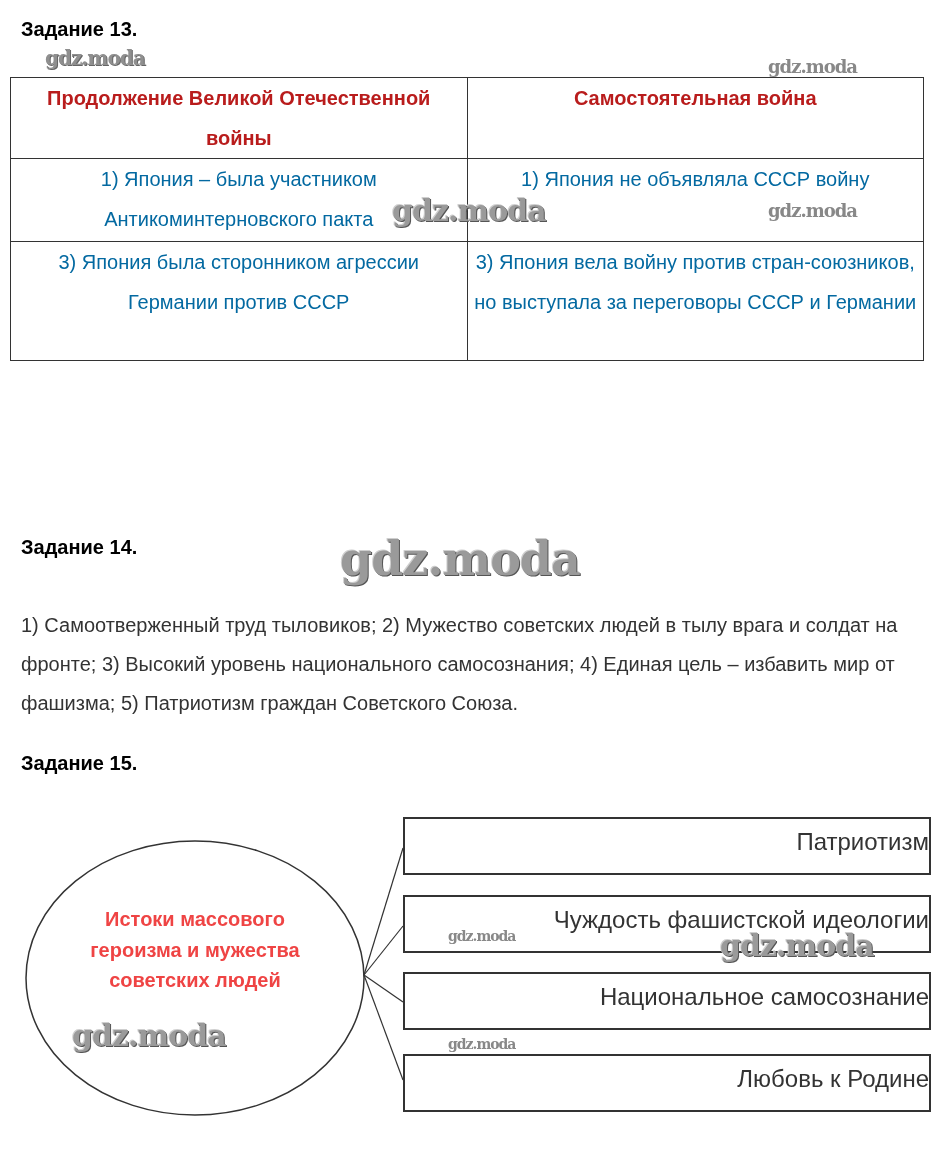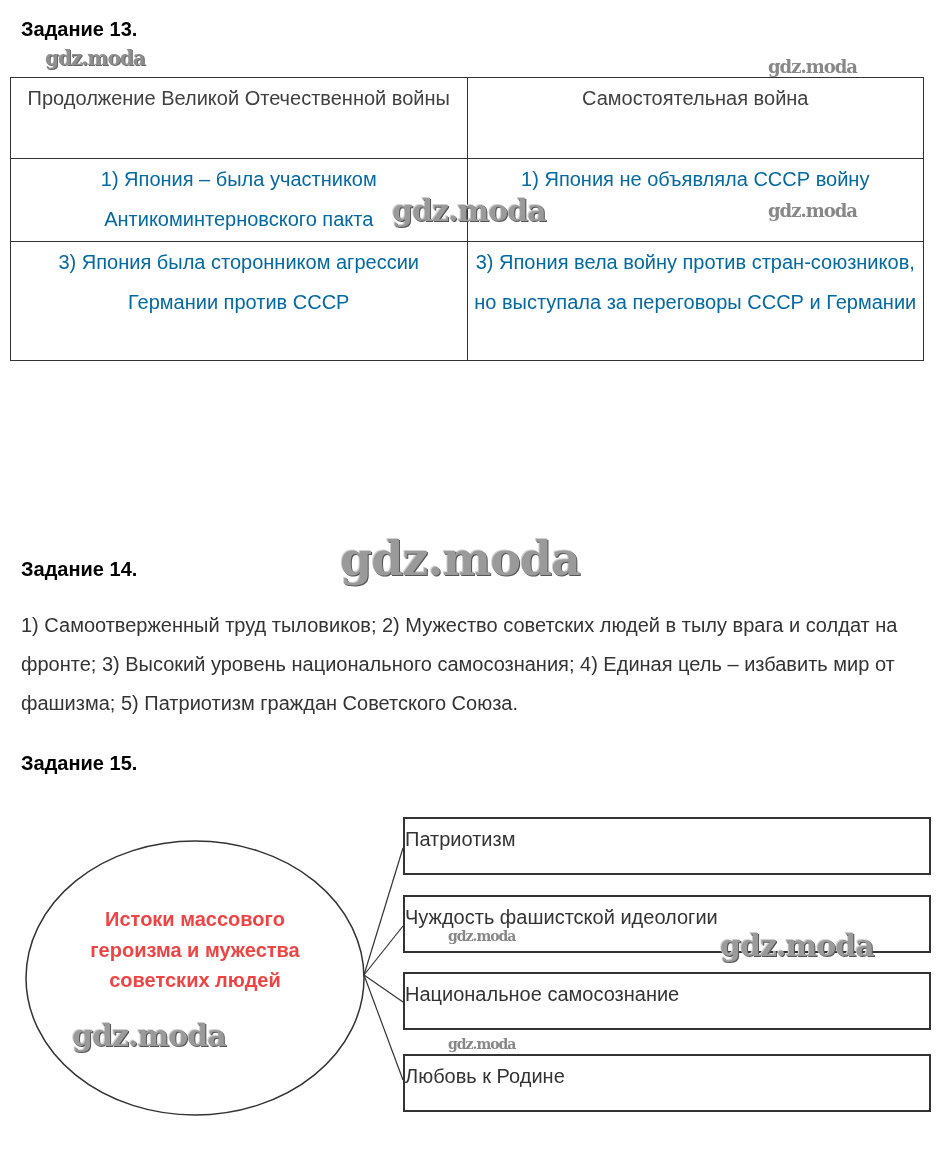--- a/index.html
+++ b/index.html
@@ -21,40 +21,40 @@
     .wm.tiny { font-size: 14px; color: #888; text-shadow: none; }
 
     table.t13 {
       position: absolute; left: 10px; top: 77px; width: 914px;
       border-collapse: collapse; font-size: 20px;
     }
     table.t13 td, table.t13 th {
       border: 1.5px solid #333; text-align: center; vertical-align: top;
       line-height: 40px; padding: 0 6px; color: #0369a1; font-weight: normal;
     }
-    table.t13 th { font-weight: normal; color: #404040; height: 80px; }
+    table.t13 th { font-weight: bold; color: #b91c1c; height: 80px; }
     table.t13 tr.r1 td { height: 82px; }
     table.t13 tr.r2 td { height: 120px; }
     table.t13 tr.r3 td { height: 118px; }
 
     .para14 {
       position: absolute; left: 21px; top: 606px; width: 900px;
       font-size: 20px; line-height: 39px; color: #333;
     }
 
     .diagram { position: absolute; left: 0; top: 800px; width: 947px; height: 340px; }
     .diagram svg { position: absolute; left: 0; top: 0; }
     .oval-text {
       position: absolute; left: 70px; top: 104px; width: 250px;
       text-align: center; font-weight: bold; font-size: 20px; line-height: 30.5px; color: #ef4444;
     }
     .box {
       position: absolute; left: 403px; width: 528px; height: 58px;
-      border: 2px solid #333; box-sizing: border-box; text-align: left;
-      font-size: 20px; padding-top: 9px; color: #333; background: transparent;
+      border: 2px solid #333; box-sizing: border-box; text-align: right;
+      font-size: 24px; padding-top: 9px; color: #333; background: transparent;
     }
   </style>
 </head>
 <body>
 
 <div class="heading" style="top:18px;">Задание 13.</div>
 <div class="wm small" style="left:45px;top:46px;">gdz.moda</div>
 <div class="wm tiny" style="left:768px;top:56px;font-size:18px;">gdz.moda</div>
 
 <table class="t13">
@@ -69,21 +69,21 @@
   </tr>
   <tr class="r3">
     <td>3) Япония была сторонником агрессии Германии против СССР</td>
     <td>3) Япония вела войну против стран-союзников, но выступала за переговоры СССР и Германии</td>
   </tr>
 </tbody>
   </table>
 <div class="wm mid" style="left:392px;top:193px;">gdz.moda</div>
 <div class="wm tiny" style="left:768px;top:200px;font-size:18px;">gdz.moda</div>
 
-<div class="heading" style="top:558px;">Задание 14.</div>
+<div class="heading" style="top:536px;">Задание 14.</div>
 <div class="wm big" style="left:340px;top:532px;">gdz.moda</div>
 <div class="para14">1) Самоотверженный труд тыловиков; 2) Мужество советских людей в тылу врага и солдат на фронте; 3) Высокий уровень национального самосознания; 4) Единая цель – избавить мир от фашизма; 5) Патриотизм граждан Советского Союза.</div>
 
 <div class="heading" style="top:752px;">Задание 15.</div>
 
 <div class="diagram">
   <svg width="947" height="340">
     <ellipse cx="195" cy="178" rx="169" ry="137" fill="none" stroke="#333" stroke-width="1.5"></ellipse>
     <line x1="364" y1="175" x2="403" y2="48" stroke="#333" stroke-width="1.2"></line>
     <line x1="364" y1="175" x2="403" y2="126" stroke="#333" stroke-width="1.2"></line>

